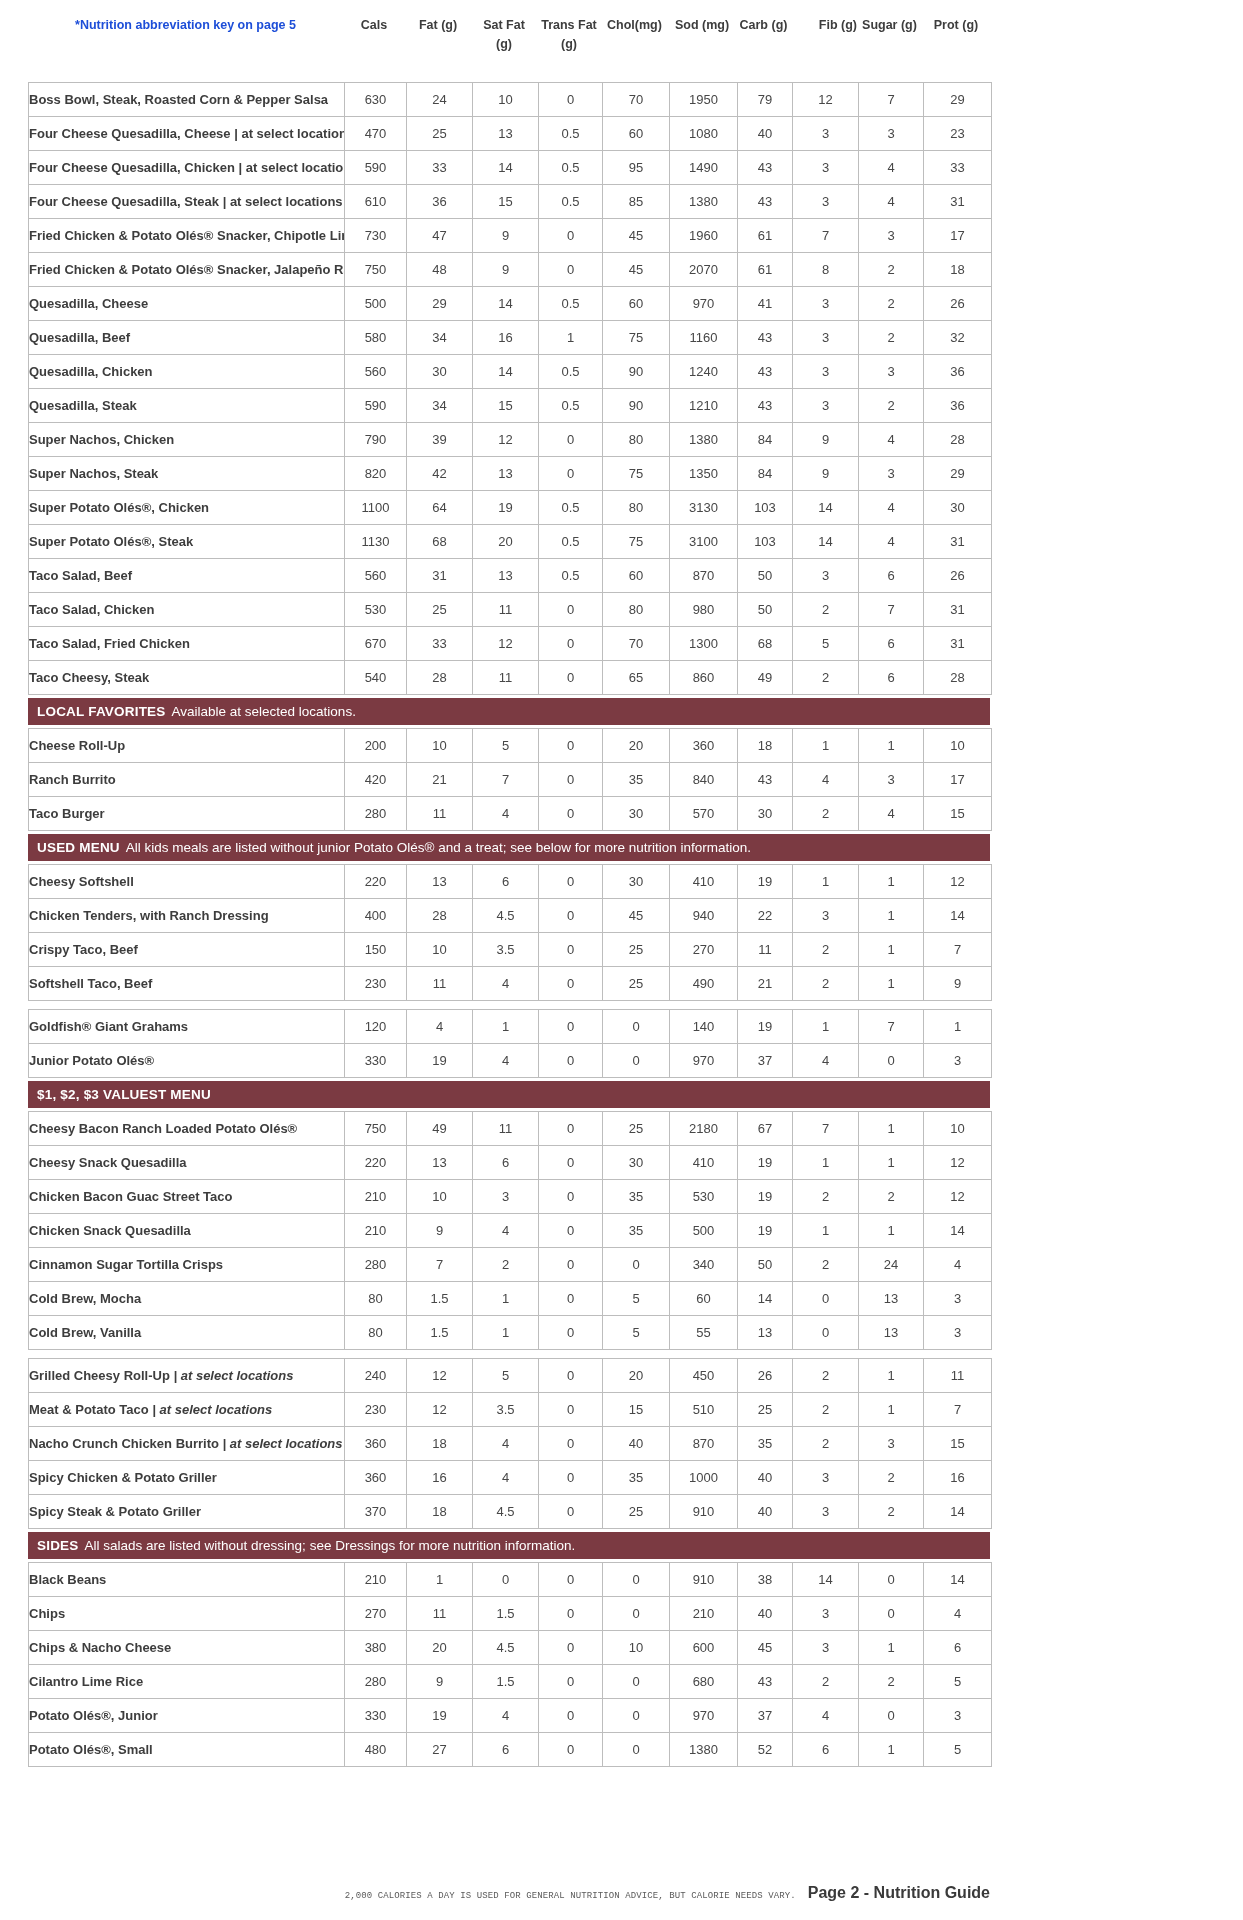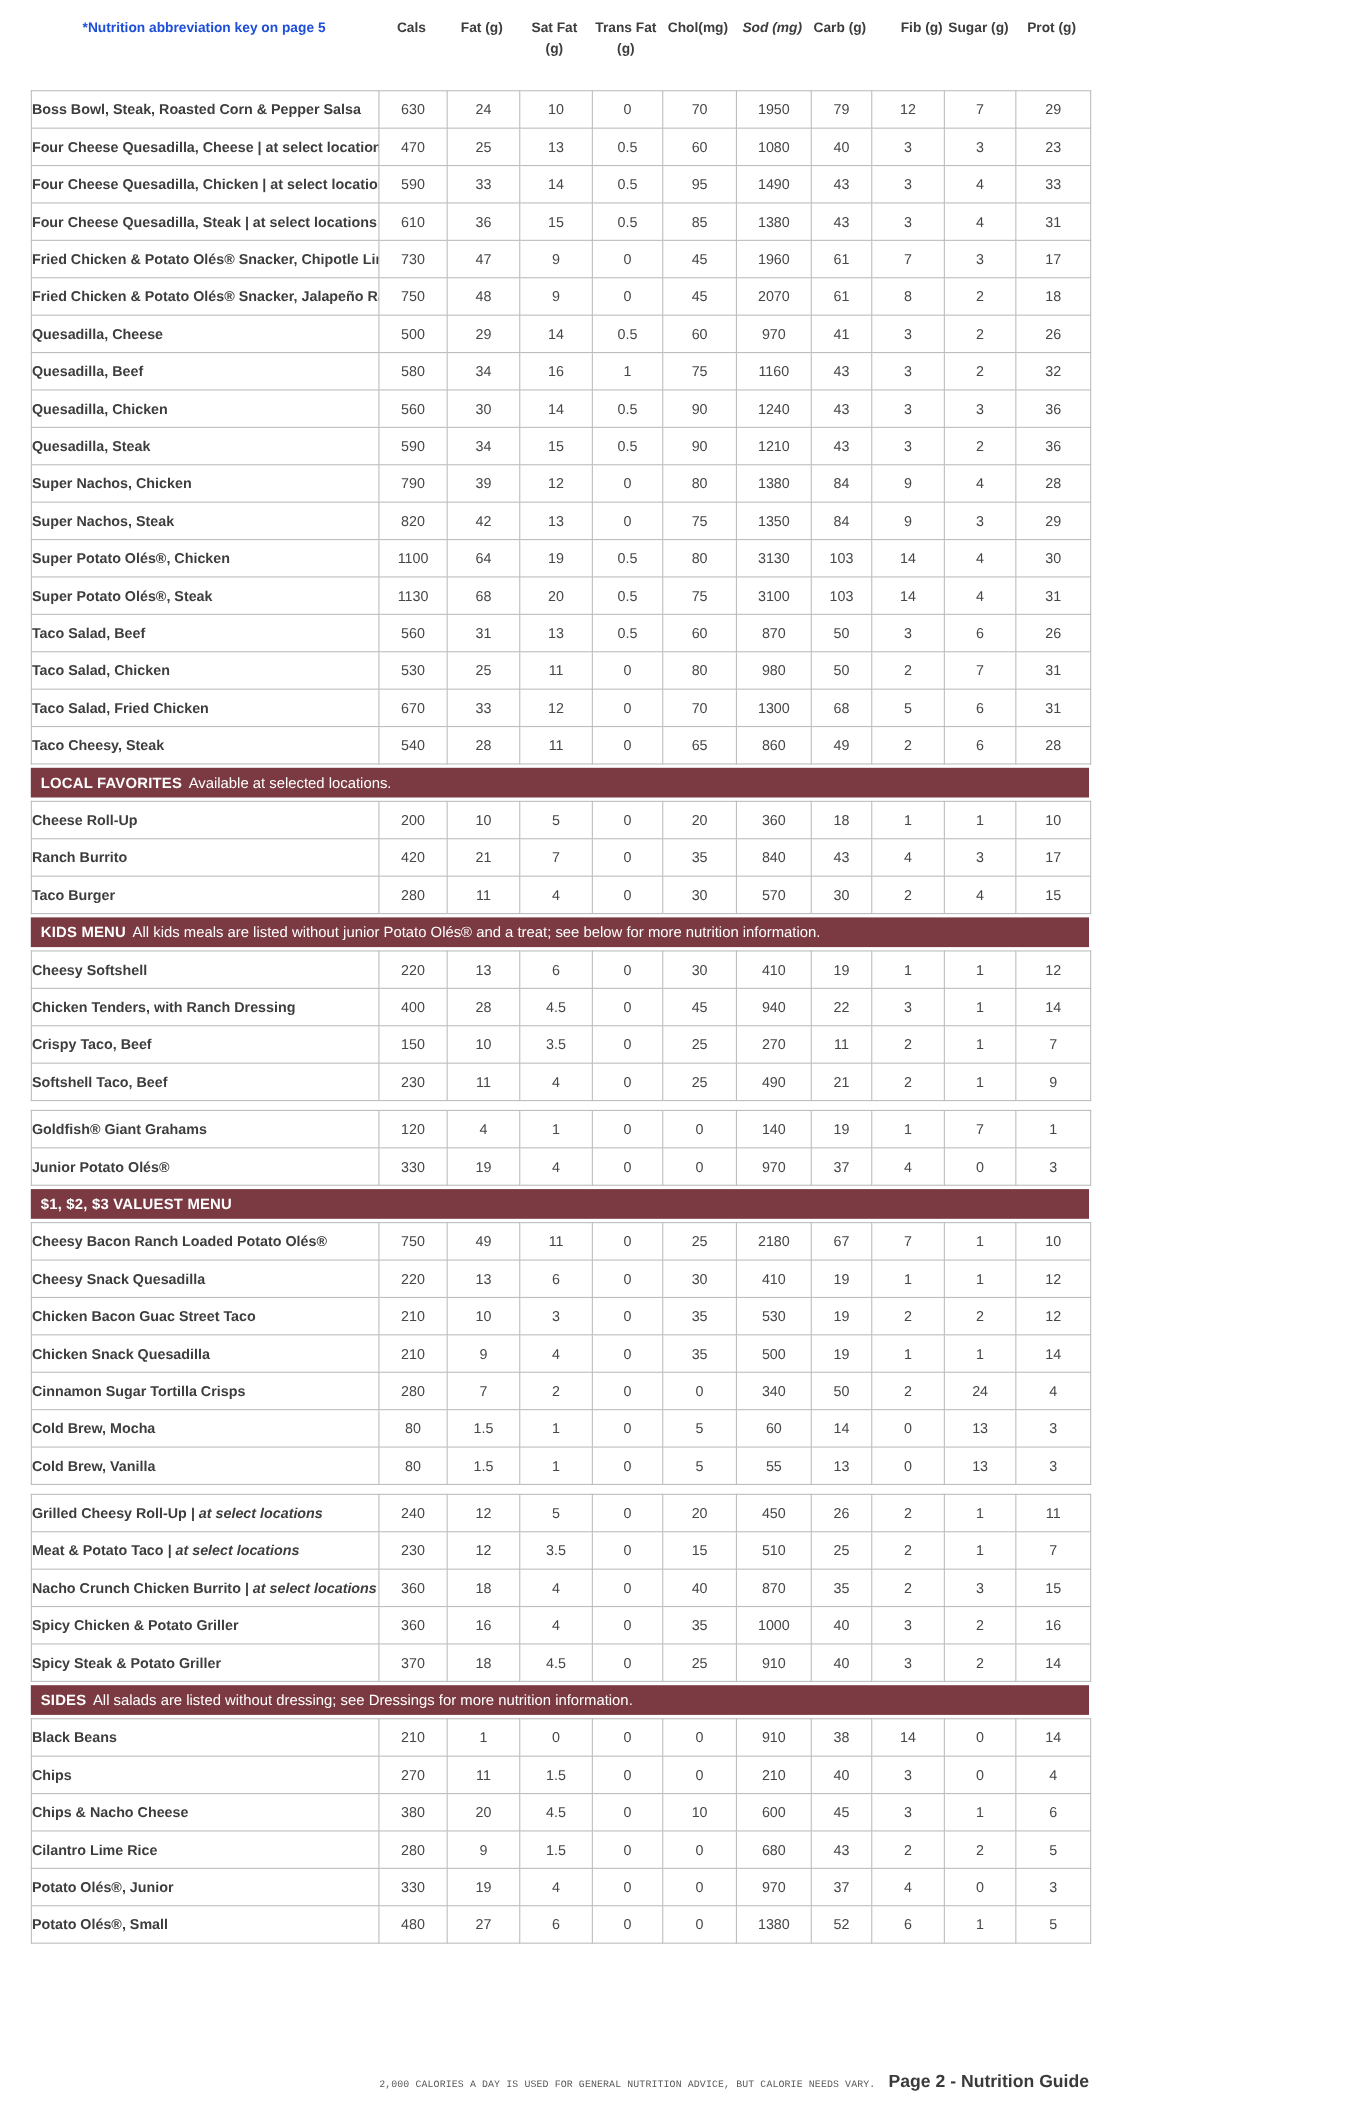--- a/index.html
+++ b/index.html
@@ -85,21 +85,21 @@
   <div class="thead" id="thead">
     <div class="key-note">*Nutrition abbreviation key on page 5</div>
 
   <div class="th-col" style="width: 62px;">Cals</div>
       <div class="th-col" style="width: 66px;">Fat (g)</div>
       <div class="th-col" style="width: 66px;">Sat Fat
 (g)</div>
       <div class="th-col" style="width: 64px;">Trans Fat
 (g)</div>
       <div class="th-col" style="width: 67px;">Chol(mg)</div>
-      <div class="th-col" style="width: 68px; font-style: italic;">Sod (mg)</div>
+      <div class="th-col" style="width: 68px;">Sod (mg)</div>
       <div class="th-col" style="width: 55px;">Carb (g)</div>
       <div class="th-col" style="width: 66px; text-align: right;">Fib (g)</div>
       <div class="th-col" style="width: 65px;">Sugar (g)</div>
       <div class="th-col" style="width: 68px;">Prot (g)</div>
     </div>
   <div id="table-body">
 
   <table class="data-table">
         <colgroup>
           <col style="width: 316px;">
@@ -405,21 +405,21 @@
             <td class="num-cell">30</td>
             <td class="num-cell">570</td>
             <td class="num-cell">30</td>
             <td class="num-cell">2</td>
             <td class="num-cell">4</td>
             <td class="num-cell">15</td>
           </tr>
         </tbody>
       </table>
       <div class="section-bar">
-        <span class="bar-title">KIDS MENU</span>
+        <span class="bar-title">USED MENU</span>
         <span class="bar-subtitle">All kids meals are listed without junior Potato Olés® and a treat; see below for more nutrition information.</span>
       </div>
       <table class="data-table">
         <colgroup>
           <col style="width: 316px;">
           <col style="width: 62px;">
           <col style="width: 66px;">
           <col style="width: 66px;">
           <col style="width: 64px;">
           <col style="width: 67px;">

